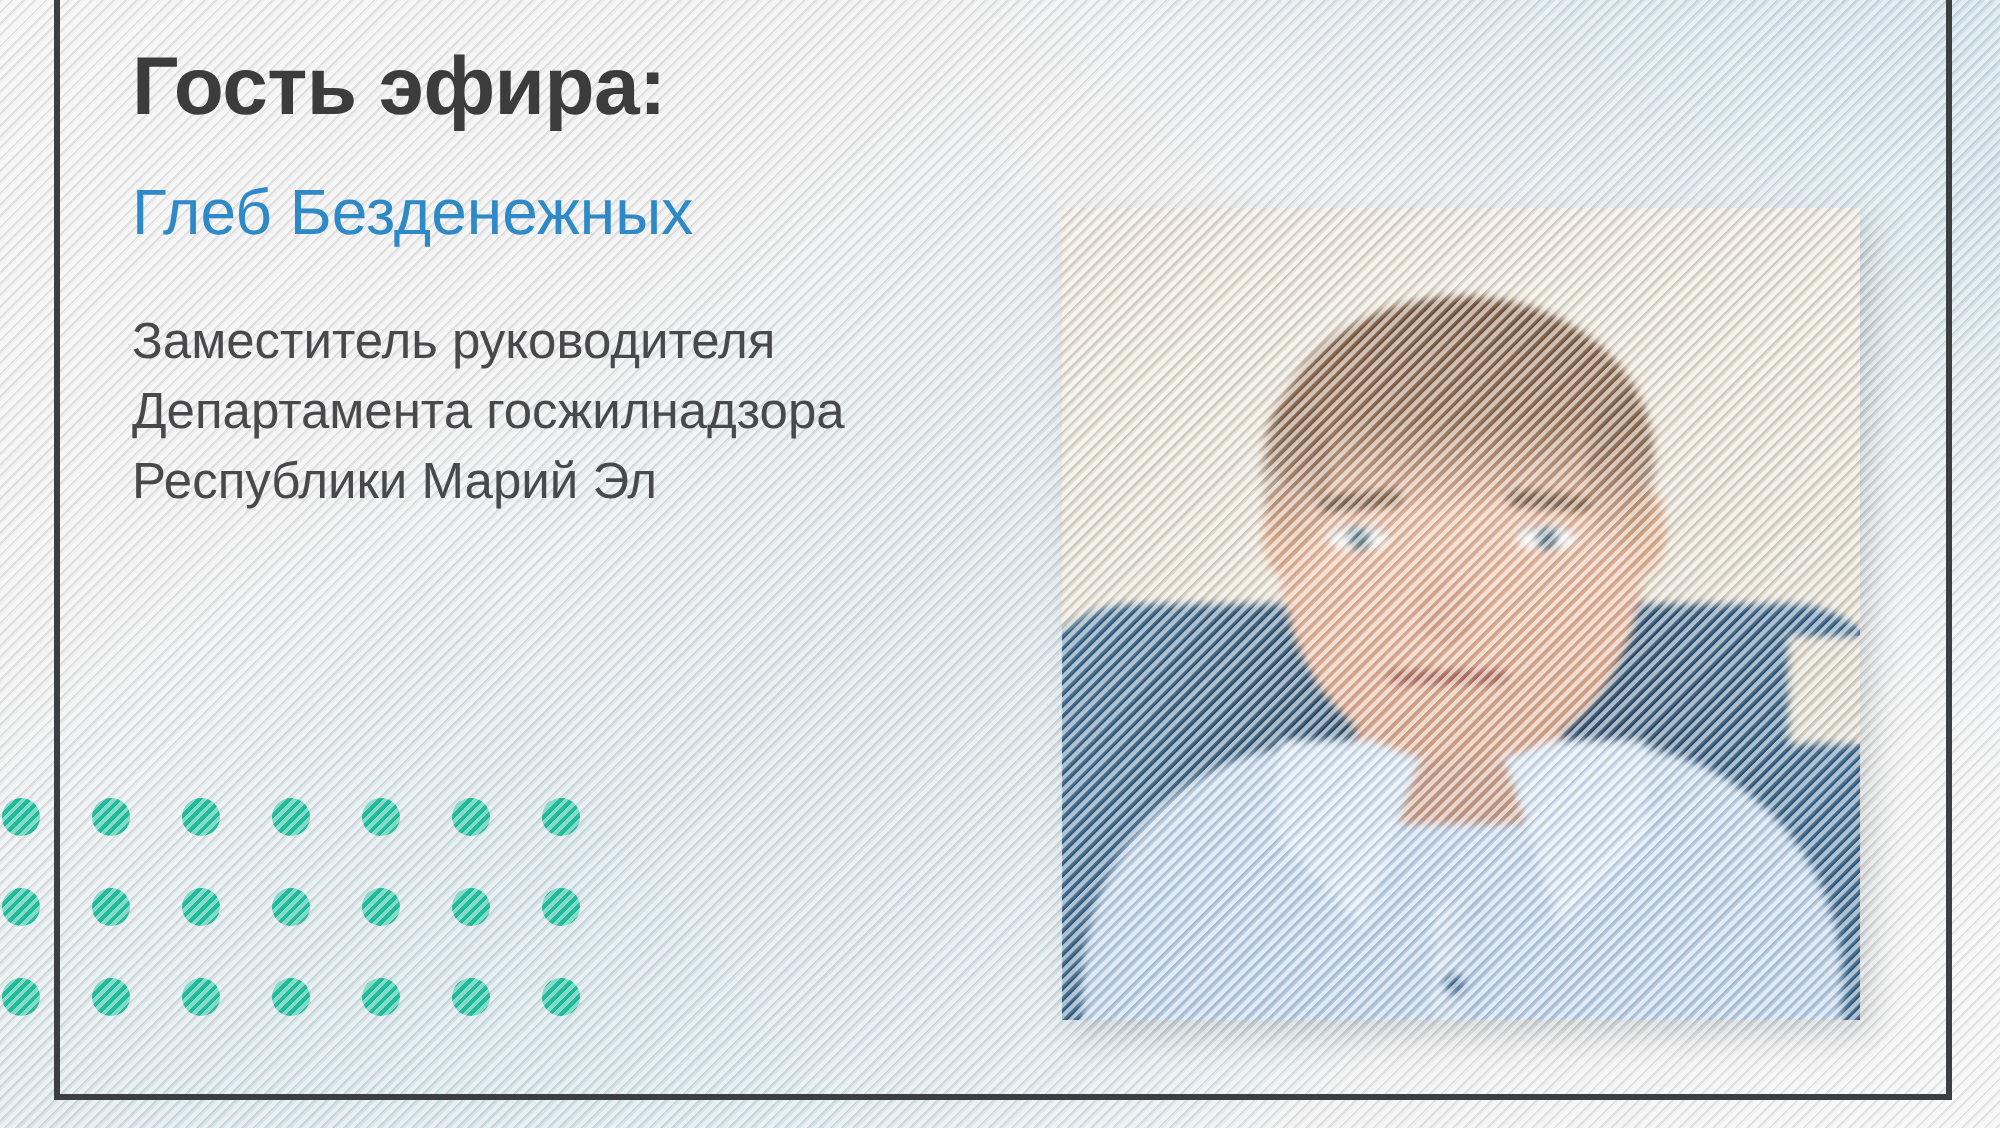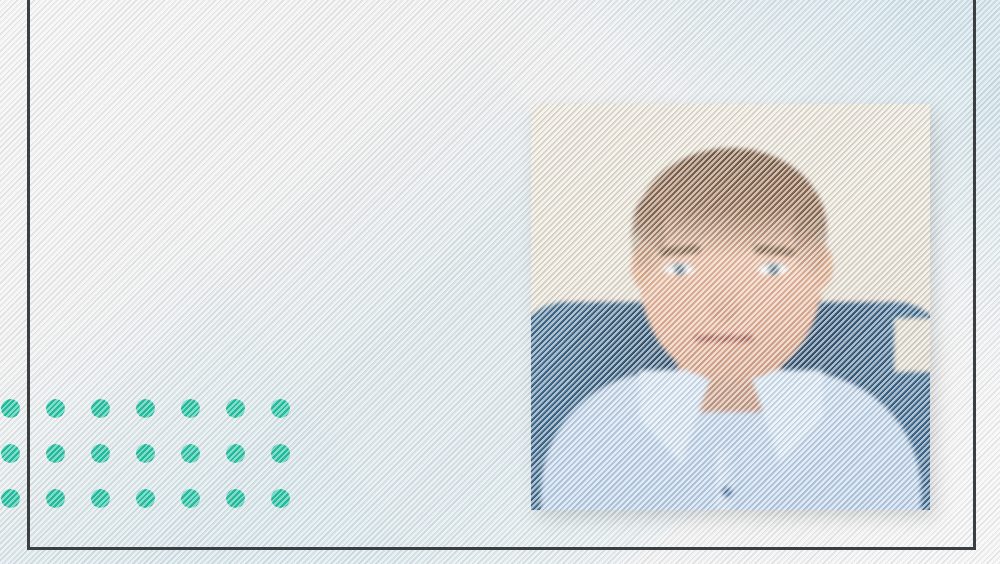--- a/index.html
+++ b/index.html
@@ -509,14 +509,23 @@
     <span class="dot" style="background: rgb(23, 188, 154);"></span>
     <span class="dot" style="background: rgb(23, 188, 154);"></span>
   </div>
 
   <div class="hatch"></div>
 
   <div class="frame-left"></div>
   <div class="frame-right"></div>
   <div class="frame-bottom"></div>
 
+  <div class="text-block">
+    <div class="title">Гость эфира:</div>
+    <div class="name">Глеб Безденежных</div>
+    <div class="role">
+      <span class="role-line">Заместитель руководителя</span>
+      <span class="role-line">Департамента госжилнадзора</span>
+      <span class="role-line">Республики Марий Эл</span>
+    </div>
+  </div>
 
 </div>
 
 </body></html>

